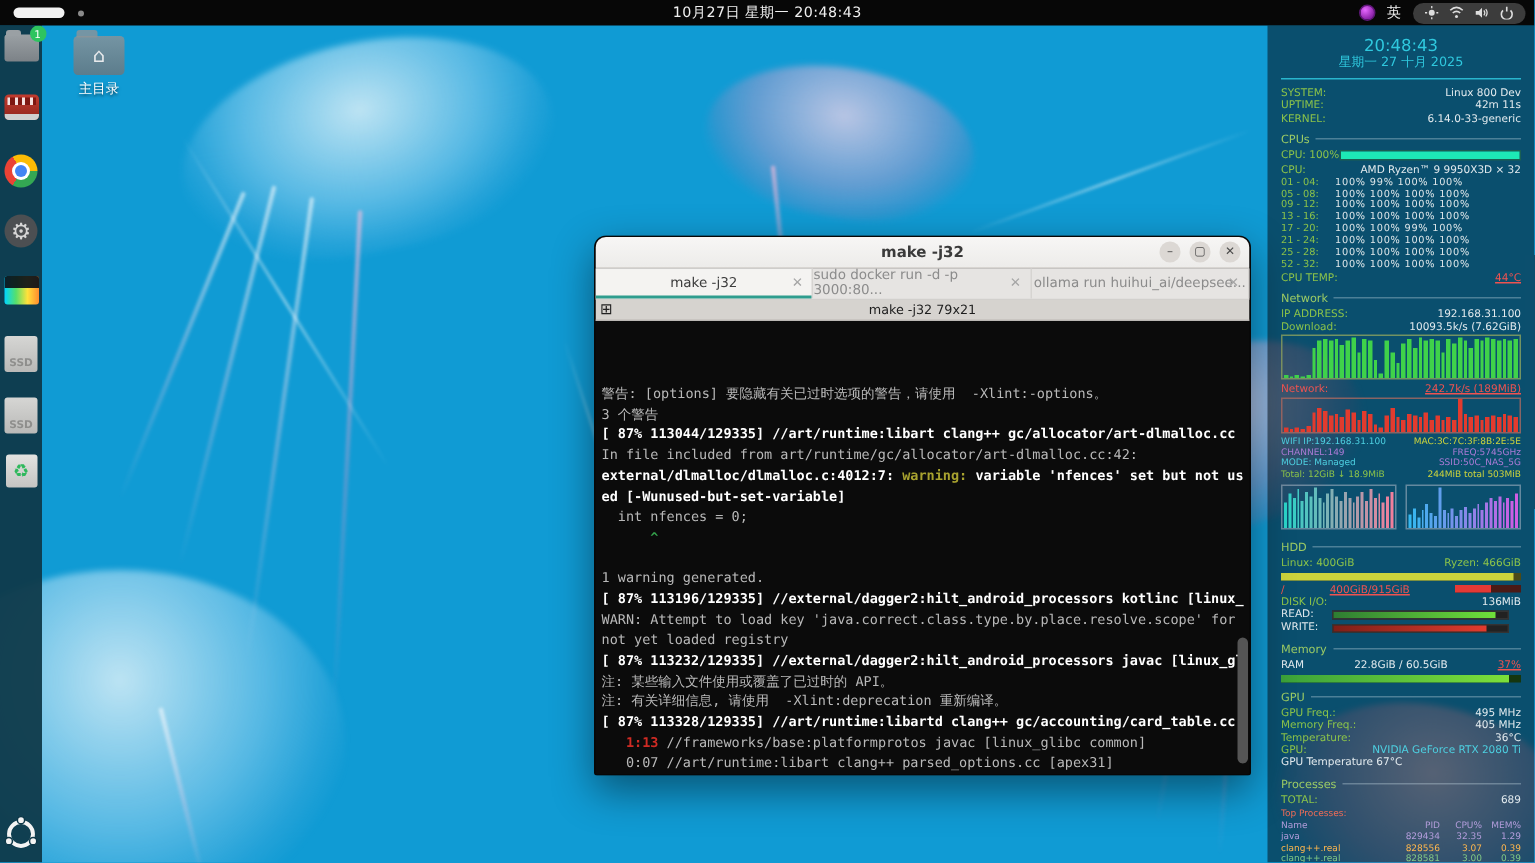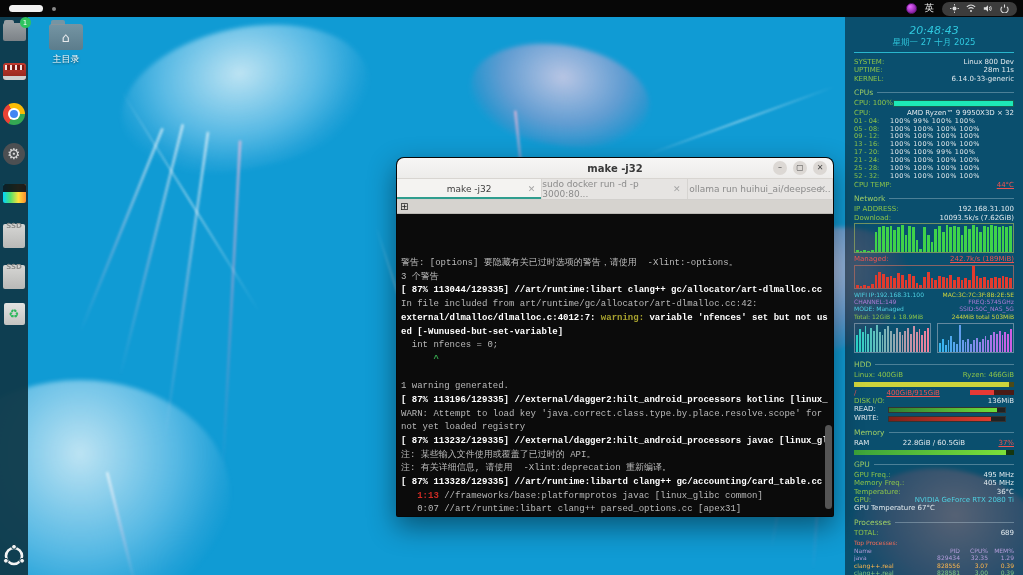--- a/index.html
+++ b/index.html
@@ -50,21 +50,21 @@
   .icon-chrome { width:22px; height:22px; border-radius:50%; position:relative;
      background:conic-gradient(from -150deg, #ea4335 0deg 120deg, #fbbc05 120deg 240deg, #34a853 240deg 360deg); }
   .icon-chrome::before { content:""; position:absolute; inset:5px; background:#fff; border-radius:50%; }
   .icon-chrome::after  { content:""; position:absolute; inset:7px; background:#4285f4; border-radius:50%; }
   .icon-gear { width:22px; height:22px; border-radius:50%; background:#4c4f52; color:#d6d6d6;
      display:flex; align-items:center; justify-content:center; font-size:15px; line-height:1; }
   .icon-monitor { width:23px; height:19px; border-radius:2px; overflow:hidden; position:relative;
      background:linear-gradient(90deg,#00d5ff,#57e06b,#ffe13b,#ff8c2e); }
   .icon-monitor::before { content:""; position:absolute; top:0; left:0; right:0; height:8px; background:rgba(12,16,24,.92); }
   .icon-ssd { width:22px; height:24px; border-radius:2px; background:linear-gradient(#d6d6d4,#b9b9b7);
-     display:flex; align-items:flex-end; justify-content:center; font-size:7px; color:#8e8e8c; font-weight:bold; padding-bottom:18px; }
+     display:flex; align-items:flex-end; justify-content:center; font-size:7px; color:#8e8e8c; font-weight:bold; padding-bottom:2px; }
   .icon-trash { width:21px; height:22px; border-radius:2px; background:linear-gradient(#e3e3e1,#c4c4c2);
      display:flex; align-items:center; justify-content:center; color:#2eb85c; font-size:12px; }
   .icon-ubuntu { width:24px; height:24px; }
 
   
   .desktop-icon { position:absolute; left:44px; top:24px; width:44px; text-align:center; z-index:5; }
   .home-folder { width:34px; height:26px; margin:0 auto; border-radius:3px; position:relative;
      background:linear-gradient(#8e9397cc,#6f757acc); display:flex; align-items:center; justify-content:center; }
   .home-folder::before { content:""; position:absolute; top:-4px; left:2px; width:14px; height:5px; border-radius:2px 2px 0 0; background:#8e9397cc; }
   .home-glyph { color:#e8eaec; font-size:13px; line-height:1; }
@@ -85,32 +85,32 @@
      font-size:9px; color:#8b8b8b; background:#e6e4e2; border-right:1px solid #d6d4d1; }
   .tab.active { background:#f4f3f1; color:#3c3c3c; }
   .tab.active::after { content:""; position:absolute; left:0; right:0; bottom:0; height:2px; background:#2f9d8e; }
   .tab-close { position:absolute; right:6px; color:#a5a5a5; font-size:9px; }
   .groupbar { height:14px; background:#d6d3cf; border-bottom:1px solid #bbb8b4; position:relative;
      display:flex; align-items:center; }
   .group-icon { margin-left:3px; font-size:10px; color:#222; line-height:1; }
   .group-title { position:absolute; left:0; right:0; text-align:center; font-size:8.5px; color:#1d1d1d; }
   .term-body { position:relative; height:303px; background:#0b0b0b; padding:2px 0 0 4px;
      font-family:"DejaVu Sans Mono", monospace; font-size:9px; line-height:13.7px; white-space:pre; overflow:hidden; }
-  .tline { height:13.7px;font-family:Liberation Mono, monospace; }
+  .tline { height:13.7px; }
   .sd { color:#b9b9b9; }
   .sb { color:#ffffff; font-weight:bold; }
   .sw { color:#a8a22f; font-weight:bold; }
   .sg { color:#35a24c; font-weight:bold; }
   .sr { color:#cf2b24; font-weight:bold; }
   .term-scroll { position:absolute; right:1px; bottom:8px; width:7px; height:84px; border-radius:4px; background:#555; }
 
   
   .conky { position:absolute; right:0; top:17px; width:178px; height:558px; background:rgba(6,16,26,.55);
      z-index:10; padding:7px 9px; color:#dfe7ea; font-size:7px; overflow:hidden; }
-  .c-time { text-align:center; color:#2fc8de; font-size:11px; line-height:13px;font-style:italic; }
+  .c-time { text-align:center; color:#2fc8de; font-size:11px; line-height:13px; }
   .c-date { text-align:center; color:#2fc8de; font-size:8.5px; line-height:11px; }
   .c-hr { height:1px; background:#2fc8de; opacity:.85; margin:4px 0 5px; }
   .krow { display:flex; justify-content:space-between; align-items:center; line-height:8.4px; }
   .klabel { color:#8bc34a; }
   .kval { color:#e2eaee; }
   .kval.red { color:#ef5350;text-decoration:underline; } .klabel.red { color:#ef5350; }
   .kval.cyan { color:#4dd0e1; }
   .ksec { display:flex; align-items:center; color:#9ccc65; font-size:7.5px; margin:5px 0 2px; }
   .ksec::after { content:""; flex:1; height:1px; background:rgba(200,220,230,.35); margin-left:4px; }
   .cpu-bar-row { display:flex; align-items:center; gap:0; margin:2px 0;justify-content:space-between; }
@@ -161,20 +161,21 @@
   <div class="tent" style="left:120px; top:470px; height:120px; transform:rotate(-14deg);"></div>
   <div class="jelly-bell pink" style="left:850px; top:470px; width:200px; height:140px; transform:rotate(12deg);"></div>
   <div class="streak" style="left:60px; top:200px; width:260px; transform:rotate(58deg);"></div>
   <div class="streak" style="left:300px; top:330px; width:220px; transform:rotate(72deg);"></div>
   <div class="streak" style="left:640px; top:120px; width:200px; transform:rotate(-20deg);"></div>
 </div>
 
 <div class="topbar">
   <div class="ws-pill"></div>
   <div class="ws-dot"></div>
+  <div class="clock">10月27日 星期一  20:48:43</div>
   <div class="tr-icons">
     <div class="indicator-dot"></div>
     <div class="lang">英</div>
     <div class="sys-pill">
       <svg width="9" height="9" viewBox="0 0 10 10">
           <circle cx="5" cy="5" r="2.2" fill="#ddd"></circle>
           <g stroke="#ddd" stroke-width="1">
             <line x1="5" y1="0" x2="5" y2="1.6"></line>
             <line x1="5" y1="8.4" x2="5" y2="10"></line>
             <line x1="0" y1="5" x2="1.6" y2="5"></line>
@@ -261,38 +262,39 @@
       <span>sudo docker run -d -p 3000:80...</span>
       <span class="tab-close">✕</span>
     </div>
     <div class="tab">
       <span>ollama run huihui_ai/deepsee...</span>
       <span class="tab-close">✕</span>
     </div>
   </div>
   <div class="groupbar">
     <span class="group-icon">⊞</span>
+    <span class="group-title">make -j32 79x21</span>
   </div>
   <div class="term-body">
     <div class="term-scroll"></div>
   <div class="tline"><span class="sd">警告: [options] 要隐藏有关已过时选项的警告，请使用  -Xlint:-options。</span></div><div class="tline"><span class="sd">3 个警告</span></div><div class="tline"><span class="sb">[ 87% 113044/129335] //art/runtime:libart clang++ gc/allocator/art-dlmalloc.cc</span></div><div class="tline"><span class="sd">In file included from art/runtime/gc/allocator/art-dlmalloc.cc:42:</span></div><div class="tline"><span class="sb">external/dlmalloc/dlmalloc.c:4012:7: </span><span class="sw">warning: </span><span class="sb">variable 'nfences' set but not us</span></div><div class="tline"><span class="sb">ed [-Wunused-but-set-variable]</span></div><div class="tline"><span class="sd">  int nfences = 0;</span></div><div class="tline"><span class="sg">      ^</span></div><div class="tline"><span class="sd"></span></div><div class="tline"><span class="sd">1 warning generated.</span></div><div class="tline"><span class="sb">[ 87% 113196/129335] //external/dagger2:hilt_android_processors kotlinc [linux_</span></div><div class="tline"><span class="sd">WARN: Attempt to load key 'java.correct.class.type.by.place.resolve.scope' for</span></div><div class="tline"><span class="sd">not yet loaded registry</span></div><div class="tline"><span class="sb">[ 87% 113232/129335] //external/dagger2:hilt_android_processors javac [linux_gl</span></div><div class="tline"><span class="sd">注: 某些输入文件使用或覆盖了已过时的 API。</span></div><div class="tline"><span class="sd">注: 有关详细信息, 请使用  -Xlint:deprecation 重新编译。</span></div><div class="tline"><span class="sb">[ 87% 113328/129335] //art/runtime:libartd clang++ gc/accounting/card_table.cc</span></div><div class="tline"><span class="sd">   </span><span class="sr">1:13</span><span class="sd"> //frameworks/base:platformprotos javac [linux_glibc common]</span></div><div class="tline"><span class="sd">   0:07 //art/runtime:libart clang++ parsed_options.cc [apex31]</span></div></div>
 </div>
 
 <div class="conky">
   <div class="c-time">20:48:43</div>
   <div class="c-date">星期一 27 十月 2025</div>
   <div class="c-hr"></div>
 
   <div class="krow">
       <span class="klabel">SYSTEM:</span>
       <span class="kval">Linux 800 Dev</span>
     </div>
   <div class="krow">
       <span class="klabel">UPTIME:</span>
-      <span class="kval">28m 11s</span>
+      <span class="kval">42m 11s</span>
     </div>
   <div class="krow">
       <span class="klabel">KERNEL:</span>
       <span class="kval">6.14.0-33-generic</span>
     </div>
 
   <div class="ksec">CPUs</div>
   <div class="cpu-bar-row">
     <span class="klabel">CPU: 100%</span>
     <div class="cpu-bar">
@@ -389,21 +391,21 @@
       <div style="height: 95%; background: rgb(63, 210, 74);"></div>
       <div style="height: 88%; background: rgb(63, 210, 74);"></div>
       <div style="height: 97%; background: rgb(63, 210, 74);"></div>
       <div style="height: 93%; background: rgb(63, 210, 74);"></div>
       <div style="height: 90%; background: rgb(63, 210, 74);"></div>
       <div style="height: 95%; background: rgb(63, 210, 74);"></div>
       <div style="height: 88%; background: rgb(63, 210, 74);"></div>
       <div style="height: 93%; background: rgb(63, 210, 74);"></div>
     </div>
   <div class="krow">
-      <span class="klabel red">Managed:</span>
+      <span class="klabel red">Network:</span>
       <span class="kval red">242.7k/s (189MiB)</span>
     </div>
   <div class="graph red" id="g-up">
       <div style="height: 10%; background: rgb(226, 59, 46);"></div>
       <div style="height: 6%; background: rgb(226, 59, 46);"></div>
       <div style="height: 12%; background: rgb(226, 59, 46);"></div>
       <div style="height: 8%; background: rgb(226, 59, 46);"></div>
       <div style="height: 14%; background: rgb(226, 59, 46);"></div>
       <div style="height: 58%; background: rgb(226, 59, 46);"></div>
       <div style="height: 72%; background: rgb(226, 59, 46);"></div>

